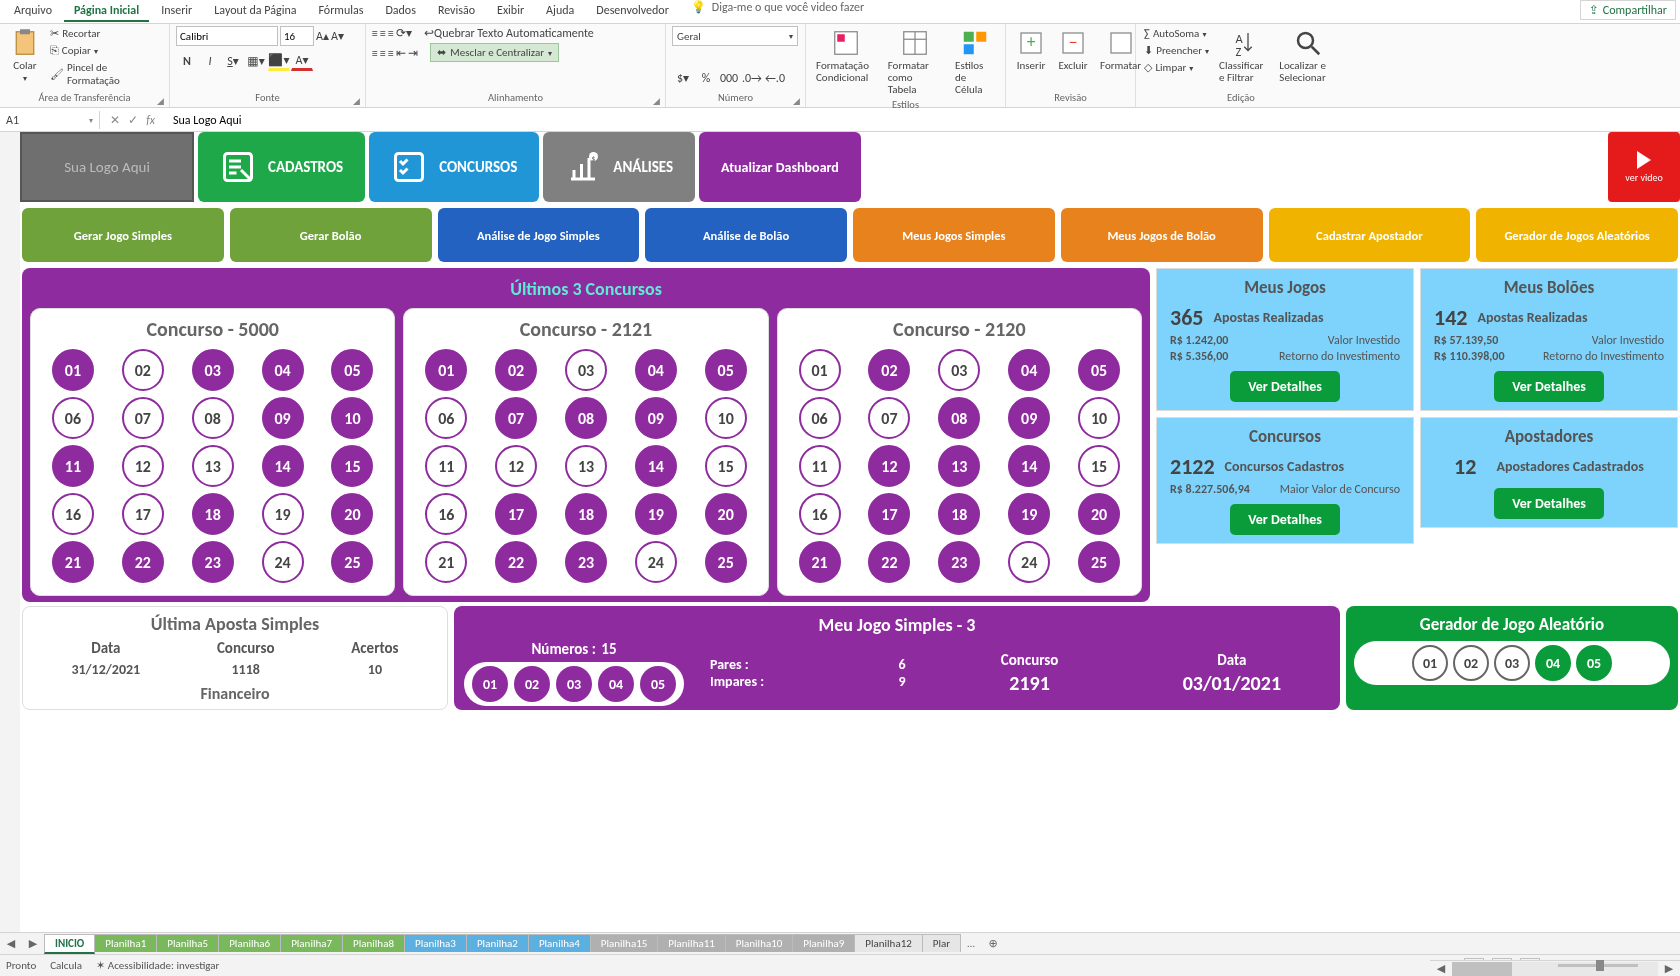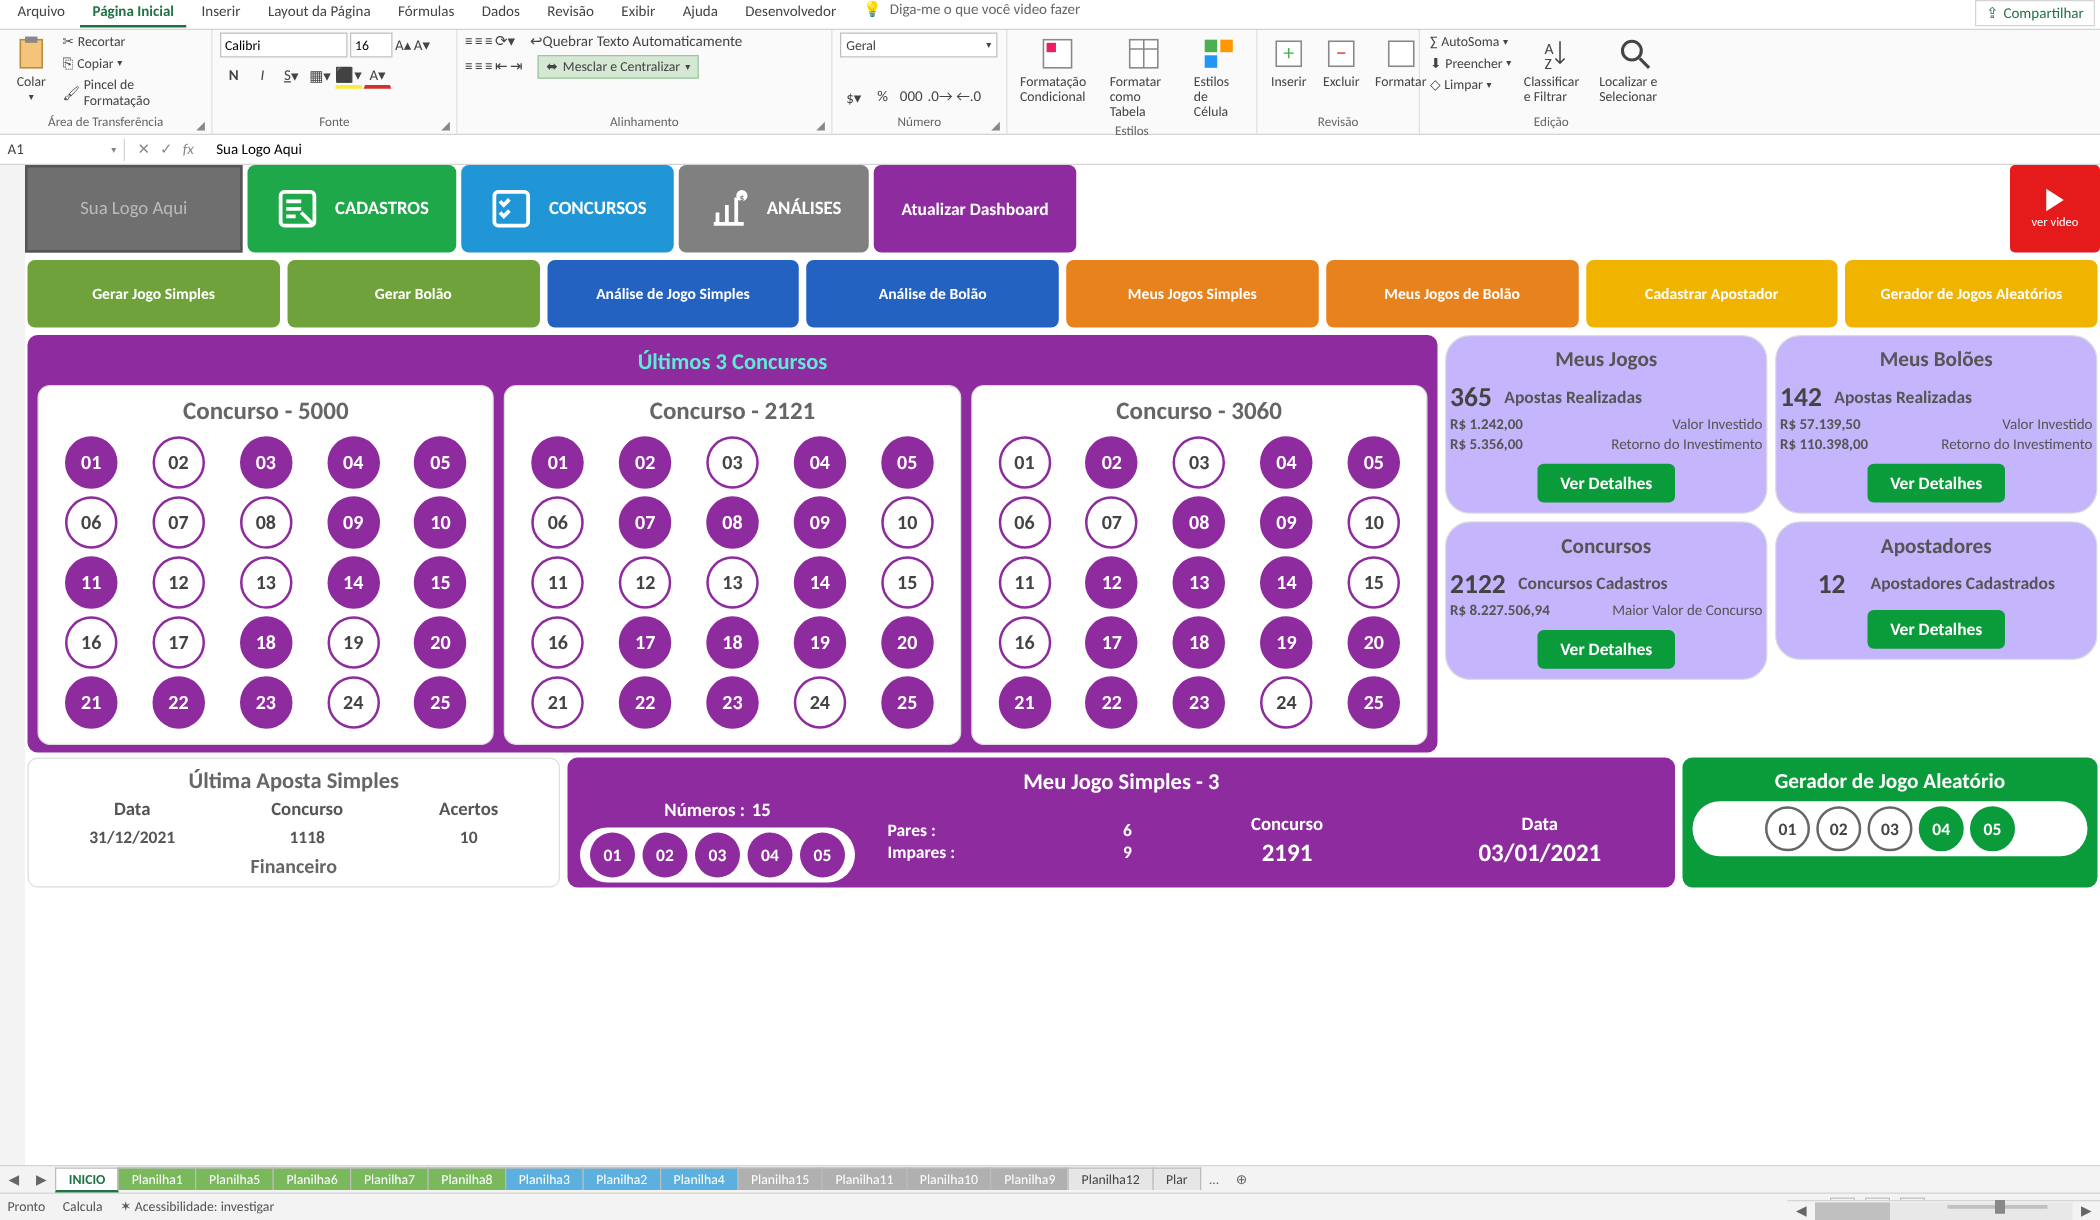--- a/index.html
+++ b/index.html
@@ -50,21 +50,21 @@
 .mainrow{display:flex;gap:6px;padding:2px 2px}
 .panel-purple{background:#8e2b9e;border-radius:8px;padding:6px 8px;flex:1}
 .panel-purple .ptitle{color:#5eead4;font-weight:700;font-size:18px;text-align:center;padding:4px 0 8px}
 .concrow{display:flex;gap:8px}
 .conccard{background:#fff;border-radius:10px;flex:1;padding:8px 10px 12px;border:1px solid #ddd}
 .conccard .ctitle{text-align:center;font-size:20px;font-weight:700;color:#666;margin-bottom:8px}
 .balls{display:grid;grid-template-columns:repeat(5,1fr);gap:6px;justify-items:center}
 .ball{width:42px;height:42px;border-radius:50%;display:flex;align-items:center;justify-content:center;font-weight:700;font-size:16px;border:2.5px solid #8e2b9e;background:#fff;color:#444}
 .ball.on{background:#8e2b9e;color:#fff}
 .sidecol{width:258px;display:flex;flex-direction:column;gap:6px}
-.scard{background:#c4b5fd;border:1px solid #ddd;border-radius:20px;padding:8px 3px;text-align:center}
+.scard{background:#7dd3fc;border:1px solid #ddd;border-radius:0;padding:8px 13px;text-align:center}
 .scard .stitle{font-size:17px;font-weight:700;color:#555;margin-bottom:6px}
 .scard .srow{display:flex;align-items:center;gap:10px;text-align:left;margin:2px 0}
 .scard .big{font-size:22px;font-weight:700;color:#444}
 .scard .lab{font-size:14px;font-weight:700;color:#555}
 .scard .mrow{display:flex;justify-content:space-between;font-size:12px;color:#555;margin:2px 0}
 .greenbtn{background:#0a9b3a;color:#fff;font-weight:700;border-radius:5px;padding:7px 18px;display:inline-block;cursor:pointer;font-size:14px;margin-top:6px}
 .row2{display:flex;gap:6px;padding:2px 2px}
 .whcard{background:#fff;border:1px solid #ddd;border-radius:8px;flex:0 0 426px;padding:6px 10px}
 .whcard .wtitle{text-align:center;font-size:18px;font-weight:700;color:#666;margin-bottom:4px}
 .whstats{display:flex;justify-content:space-around;text-align:center;color:#555}
@@ -440,21 +440,21 @@
                 <div class="ball on">19</div>
                 <div class="ball on">20</div>
                 <div class="ball">21</div>
                 <div class="ball on">22</div>
                 <div class="ball on">23</div>
                 <div class="ball">24</div>
                 <div class="ball on">25</div>
               </div>
             </div>
             <div class="conccard">
-              <div class="ctitle">Concurso - 3060</div>
+              <div class="ctitle">Concurso - 2120</div>
               <div class="balls">
                 <div class="ball">01</div>
                 <div class="ball on">02</div>
                 <div class="ball">03</div>
                 <div class="ball on">04</div>
                 <div class="ball on">05</div>
                 <div class="ball">06</div>
                 <div class="ball">07</div>
                 <div class="ball on">08</div>
                 <div class="ball on">09</div>

